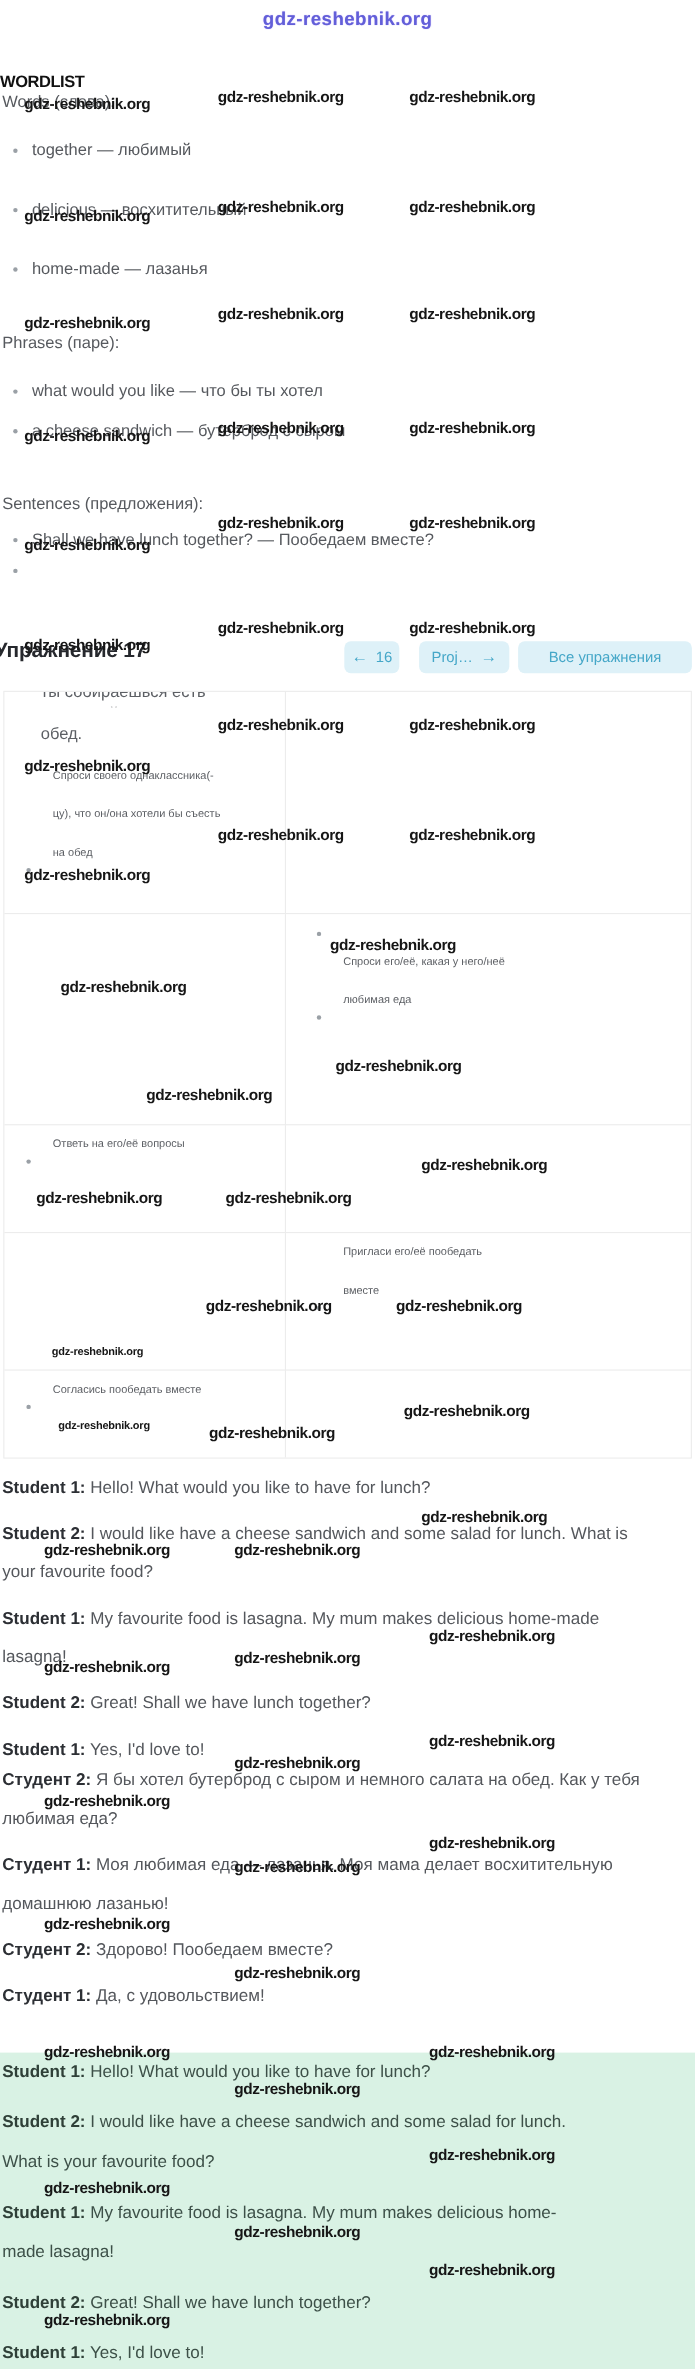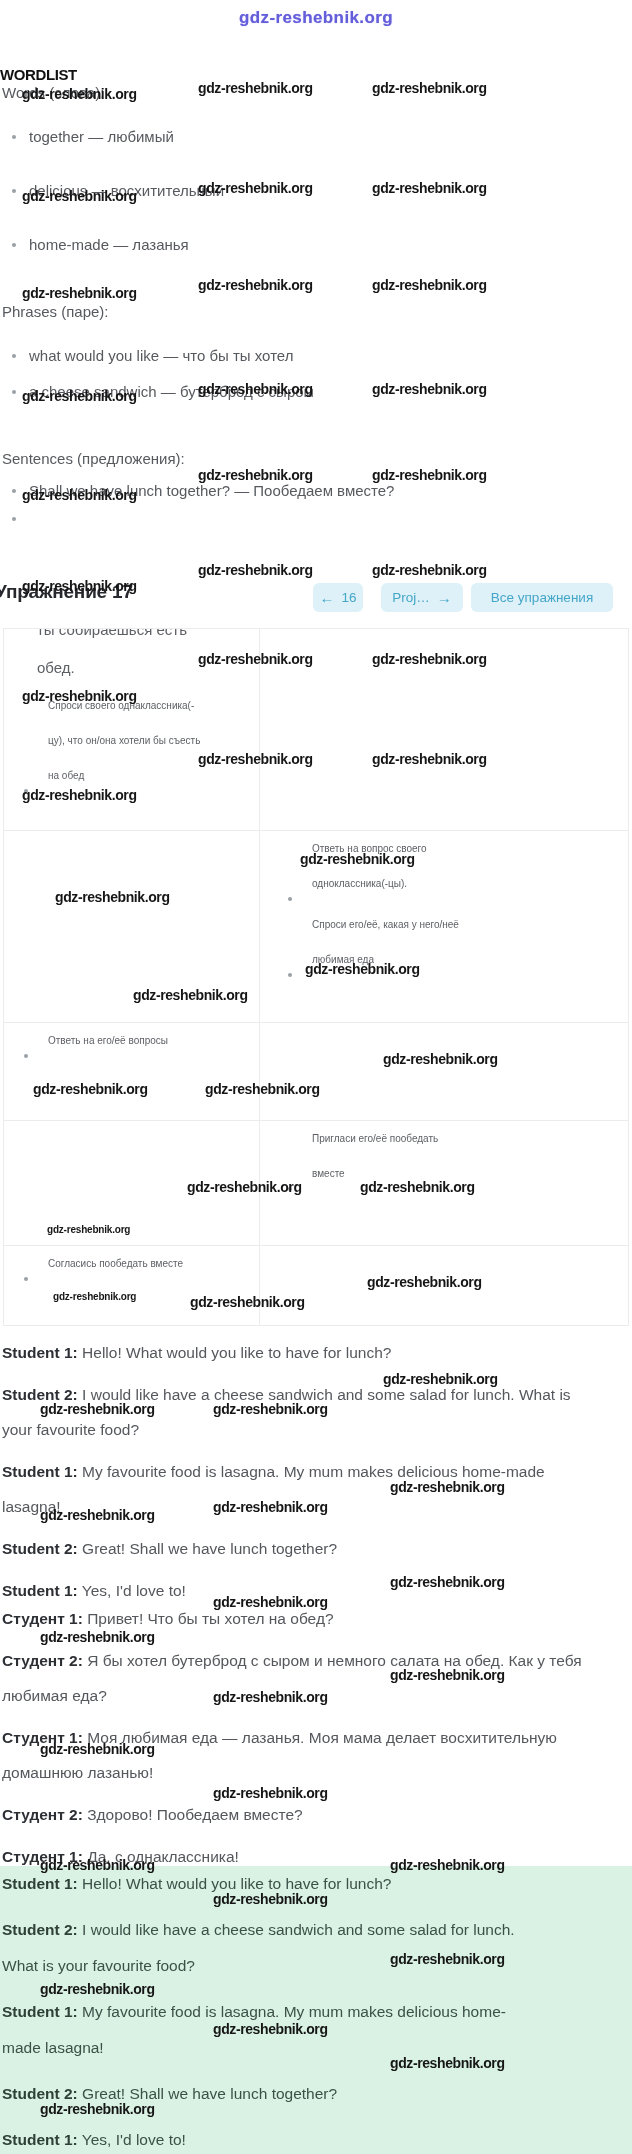--- a/index.html
+++ b/index.html
@@ -19,21 +19,21 @@
   .bullet{display:flex;gap:13px;font-size:15px;color:#56595e;line-height:20px;}
   .bullet .dot{flex:0 0 auto;width:4px;height:4px;border-radius:50%;background:#9aa0a6;margin-top:8px;margin-left:10px;}
   
   .extitle{position:absolute;top:581px;left:-5px;font-size:19px;font-weight:700;color:#26282d;letter-spacing:-0.2px;}
   .btn{position:absolute;top:583px;height:29px;background:#def1f8;border:none;border-radius:6px;
        color:#45a7c8;font-size:13.5px;font-family:inherit;display:flex;align-items:center;
        justify-content:center;gap:7px;cursor:pointer;padding:0 12px;}
   .btn .arrow{font-size:15px;}
   #btn-prev{left:313px;width:50px;}
   #btn-next{left:381px;width:82px;}
-  #btn-all{left:471px;width:142px;}
+  #btn-all{left:471px;width:158px;}
   
   .ptable{position:absolute;top:628px;left:3px;width:626px;display:grid;
           grid-template-columns:256px 1fr;grid-template-rows:202px 192px 98px 125px 79px;
           border:1px solid #ececec;box-sizing:border-box;}
   .cell{border-bottom:1px solid #ececec;box-sizing:border-box;overflow:hidden;}
   .cell.l{border-right:1px solid #ececec;padding:0 8px 0 20px;}
   .cell.r{padding:0 30px 0 28px;}
   .cell.last{border-bottom:none;}
   .titem{display:flex;gap:20px;font-size:10px;color:#5c5f64;line-height:35px;margin-bottom:6px;align-items:flex-end;}
   .titem .dot{flex:0 0 auto;width:4px;height:4px;border-radius:50%;background:#9aa0a6;margin-top:16px;}
@@ -134,22 +134,20 @@
 на обед</span>
           </div>
         </div>
     </div>
     <div class="cell r"></div>
 
     <div class="cell l"></div>
     <div class="cell r pad-t26">
         <div class="titem">
           <span class="dot"></span>
-          <span class="txt">Ответь на вопрос своего
-одноклассника(-цы).</span>
         </div>
         <div class="titem">
           <span class="dot"></span>
           <span class="txt">Спроси его/её, какая у него/неё
 любимая еда</span>
         </div>
       </div>
 
     <div class="cell l pad-t28">
         <div class="titem">
@@ -180,27 +178,26 @@
   <div class="dialog" style="top:1335px;">
       <p class="dline"><b>Student 1:</b><span class="dtext"> Hello! What would you like to have for lunch?</span></p>
       <p class="dline"><b>Student 2:</b><span class="dtext"> I would like have a cheese sandwich and some salad for lunch. What is
 your favourite food?</span></p>
       <p class="dline"><b>Student 1:</b><span class="dtext"> My favourite food is lasagna. My mum makes delicious home-made
 lasagna!</span></p>
       <p class="dline"><b>Student 2:</b><span class="dtext"> Great! Shall we have lunch together?</span></p>
       <p class="dline"><b>Student 1:</b><span class="dtext"> Yes, I'd love to!</span></p>
     </div>
   <div class="dialog" style="top:1601px;">
-      <p class="dline"><b>Студент 1:</b><span class="dtext"> Привет! Что бы ты хотел на обед?</span></p>
       <p class="dline"><b>Студент 2:</b><span class="dtext"> Я бы хотел бутерброд с сыром и немного салата на обед. Как у тебя
 любимая еда?</span></p>
       <p class="dline"><b>Студент 1:</b><span class="dtext"> Моя любимая еда — лазанья. Моя мама делает восхитительную
 домашнюю лазанью!</span></p>
       <p class="dline"><b>Студент 2:</b><span class="dtext"> Здорово! Пообедаем вместе?</span></p>
-      <p class="dline"><b>Студент 1:</b><span class="dtext"> Да, с однаклассника!</span></p>
+      <p class="dline"><b>Студент 1:</b><span class="dtext"> Да, с удовольствием!</span></p>
     </div>
   <div class="green">
       <p class="dline"><b>Student 1:</b><span class="dtext"> Hello! What would you like to have for lunch?</span></p>
       <p class="dline"><b>Student 2:</b><span class="dtext"> I would like have a cheese sandwich and some salad for lunch.
 What is your favourite food?</span></p>
       <p class="dline"><b>Student 1:</b><span class="dtext"> My favourite food is lasagna. My mum makes delicious home-
 made lasagna!</span></p>
       <p class="dline"><b>Student 2:</b><span class="dtext"> Great! Shall we have lunch together?</span></p>
       <p class="dline"><b>Student 1:</b><span class="dtext"> Yes, I'd love to!</span></p>
     </div>

